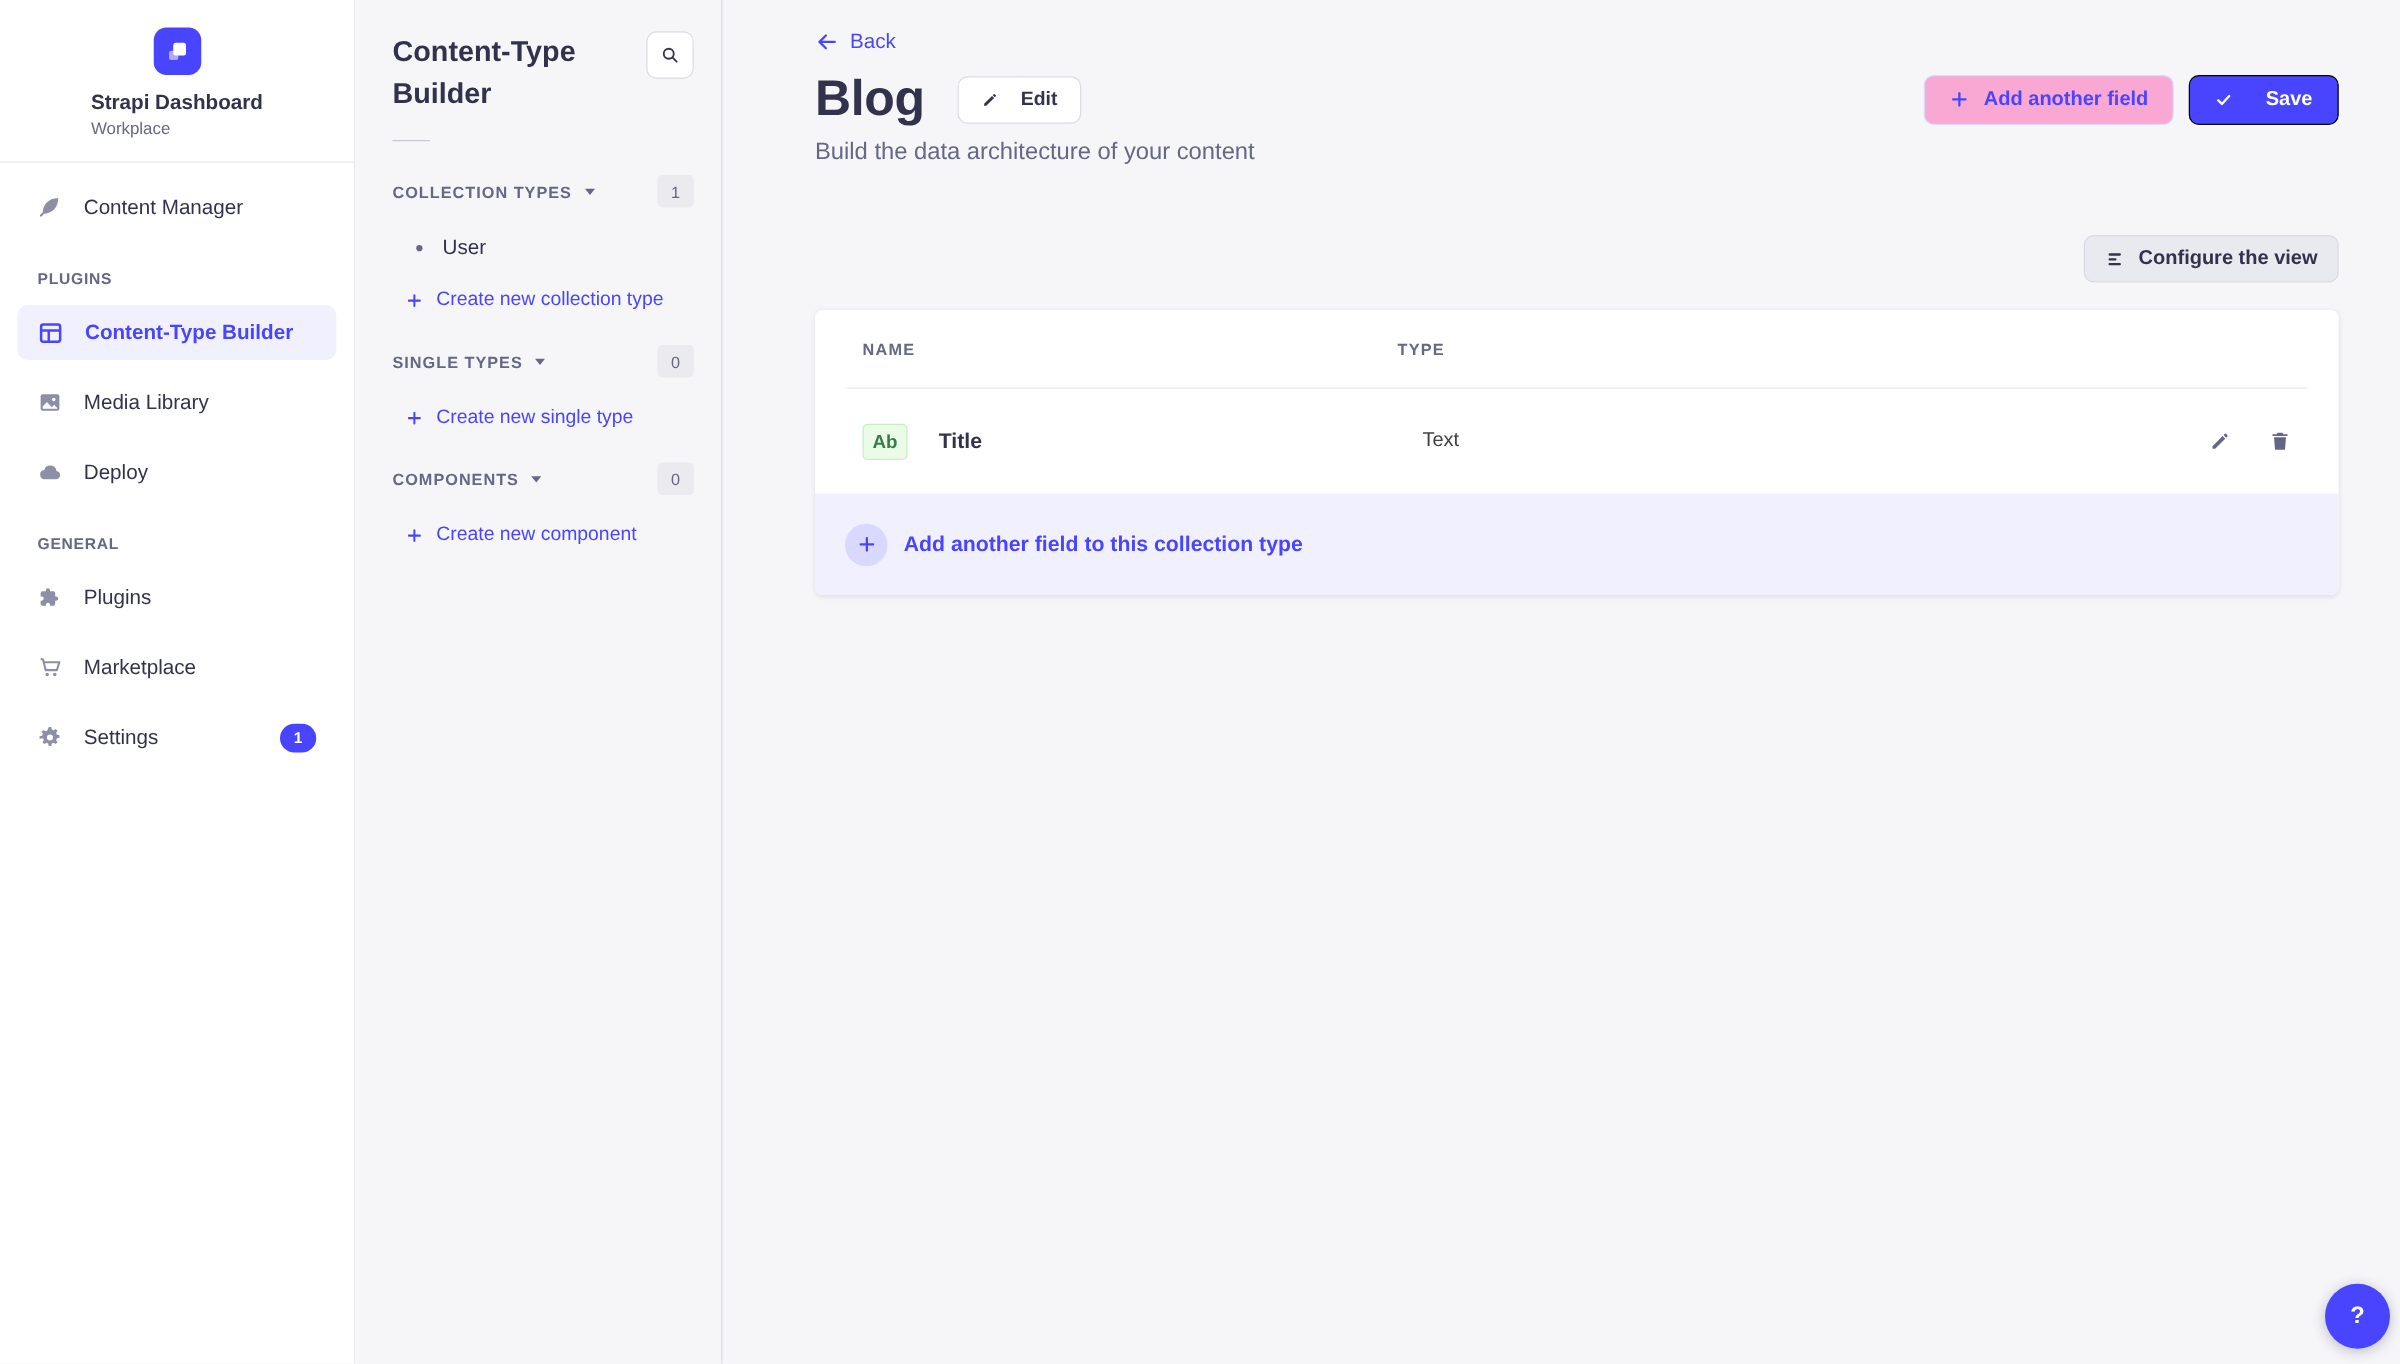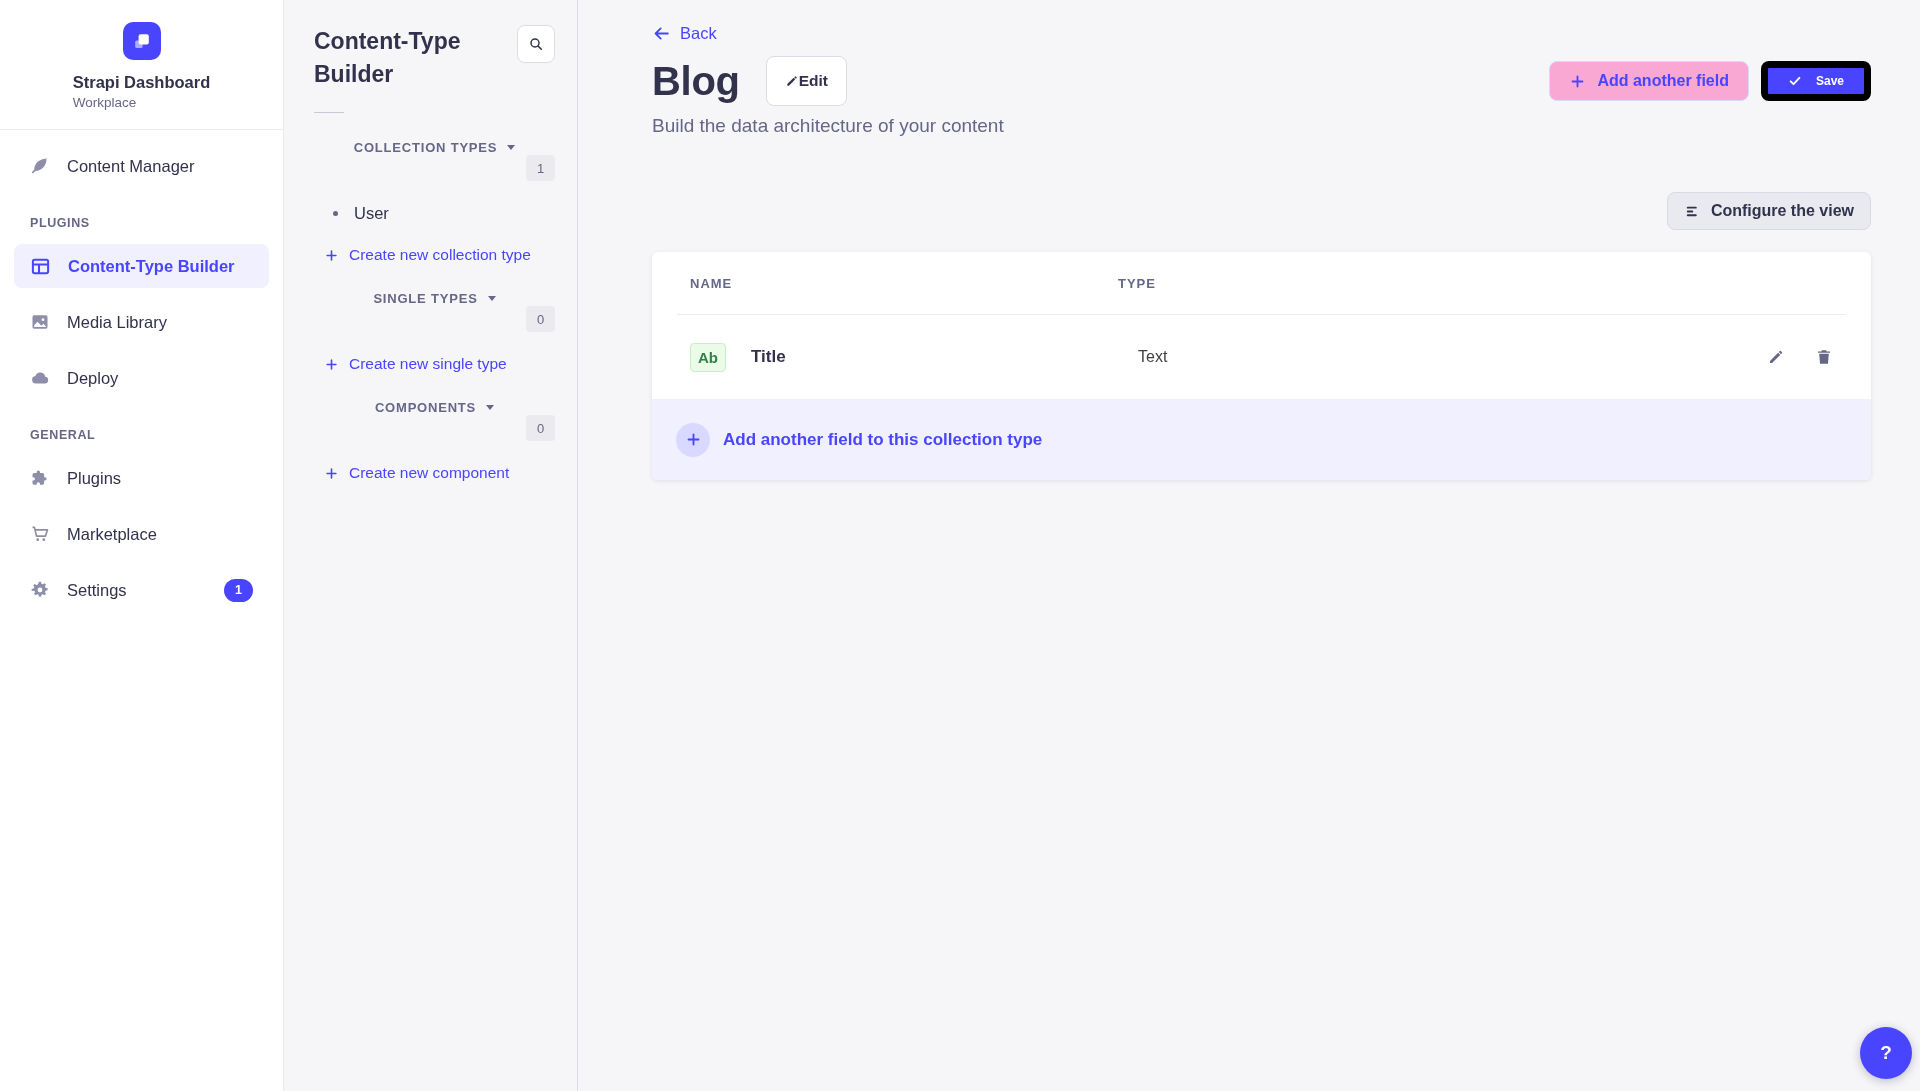--- a/index.html
+++ b/index.html
@@ -30,38 +30,38 @@
   .avatar { width:42px; height:42px; border-radius:50%; background:#4945ff; color:#fff; font-weight:bold; font-size:15px; display:flex; align-items:center; justify-content:center; flex:none; }
   .user-name { font-size:16.5px; color:#32324d; flex:1; }
   .collapse-btn { width:29px; height:33px; border:1px solid #dcdce4; border-radius:8px; background:#fff; display:flex; align-items:center; justify-content:center; color:#32324d; flex:none; }
 
   
   .subnav { width:294px; background:#f6f6f9; border-right:1px solid #dcdce4; padding:25px 22px 0 30px; flex:none; }
   .subnav-header { display:flex; justify-content:space-between; align-items:flex-start; }
   .subnav-title { font-size:23px; font-weight:bold; color:#32324d; line-height:33px; width:168px; }
   .search-btn { width:38px; height:38px; background:#fff; border:1px solid #dcdce4; border-radius:8px; display:flex; align-items:center; justify-content:center; color:#32324d; }
   .subnav-rule { width:30px; height:1px; background:#c9c9d6; margin-top:21px; }
-  .st-head { display:flex; align-items:center; margin-top:27px;flex-direction:column; }
+  .st-head { display:flex; align-items:center; margin-top:27px; }
   .st-label { font-size:13px; font-weight:bold; letter-spacing:.8px; color:#666687; display:flex; align-items:center; gap:10px; }
   .caret-down { width:0; height:0; border-left:4.5px solid transparent; border-right:4.5px solid transparent; border-top:5.5px solid #666687; display:inline-block; }
   .count-badge { margin-left:auto; background:#eaeaef; border-radius:4px; min-width:29px; height:26px; padding:0 7px; display:flex; align-items:center; justify-content:center; font-size:13px; color:#666687; }
   .st-item { display:flex; align-items:center; gap:16px; margin:23px 0 0 19px; font-size:16.5px; color:#32324d; }
   .dot { width:5px; height:5px; border-radius:50%; background:#666687; flex:none; }
   .create-link { display:flex; align-items:center; gap:10px; margin:23px 0 0 10px; color:#4945ff; font-size:15.5px; }
   .create-link .ico { display:flex; }
 
   
   .main { flex:1; padding:24px 49px 0 74px; }
   .back-row { display:inline-flex; align-items:flex-end; gap:9px; color:#4945ff; font-size:16.5px; }
   .title-row { display:flex; align-items:center; margin-top:9px; }
   .page-title { font-size:40px; font-weight:bold; color:#32324d; letter-spacing:-.3px; }
-  .edit-btn { margin-left:26px; height:50px; padding:0 18px; border:1px solid #dcdce4; background:#fff; border-radius:8px; display:flex; align-items:center; gap:0; font-size:15.5px; font-weight:bold; color:#32324d; }
+  .edit-btn { margin-left:26px; height:38px; padding:0 18px; border:1px solid #dcdce4; background:#fff; border-radius:8px; display:flex; align-items:center; gap:18px; font-size:15.5px; font-weight:bold; color:#32324d; }
   .header-actions { margin-left:auto; display:flex; gap:12px; }
   .btn-secondary { height:40px; padding:0 19px; border:1px solid #d9d8ff; background:#f9a8d4; color:#4945ff; border-radius:8px; display:flex; align-items:center; gap:11px; font-size:16px; font-weight:bold; }
-  .btn-primary { height:40px; padding:0 20px; border:7px solid #000000; background:#4945ff; color:#fff; border-radius:8px; display:flex; align-items:center; gap:14px; font-size:12px; font-weight:bold; }
+  .btn-primary { height:40px; padding:0 20px; border:1px solid #000000; background:#4945ff; color:#fff; border-radius:8px; display:flex; align-items:center; gap:27px; font-size:16px; font-weight:bold; }
   .subtitle { margin-top:9px; font-size:19px; color:#666687; }
   .configure-row { display:flex; justify-content:flex-end; margin-top:55px; }
   .configure-btn { height:38px; padding:0 16px; background:#e9e9f0; border:1px solid #d9d9e3; border-radius:8px; display:flex; align-items:center; gap:10px; font-size:16px; font-weight:bold; color:#32324d; }
 
   .card { margin-top:22px; background:#fff; border-radius:6px; box-shadow:0 1px 4px rgba(33,33,52,.1); }
   .thead { display:flex; align-items:center; height:62px; padding:0 38px; }
   .col-name { width:428px; display:flex; align-items:center; }
   .th { font-size:13px; font-weight:bold; letter-spacing:1px; color:#666687; }
   .thead-hr { height:1px; background:#eaeaef; margin:0 25px; }
   .trow { display:flex; align-items:center; height:84px; padding:0 38px; }

